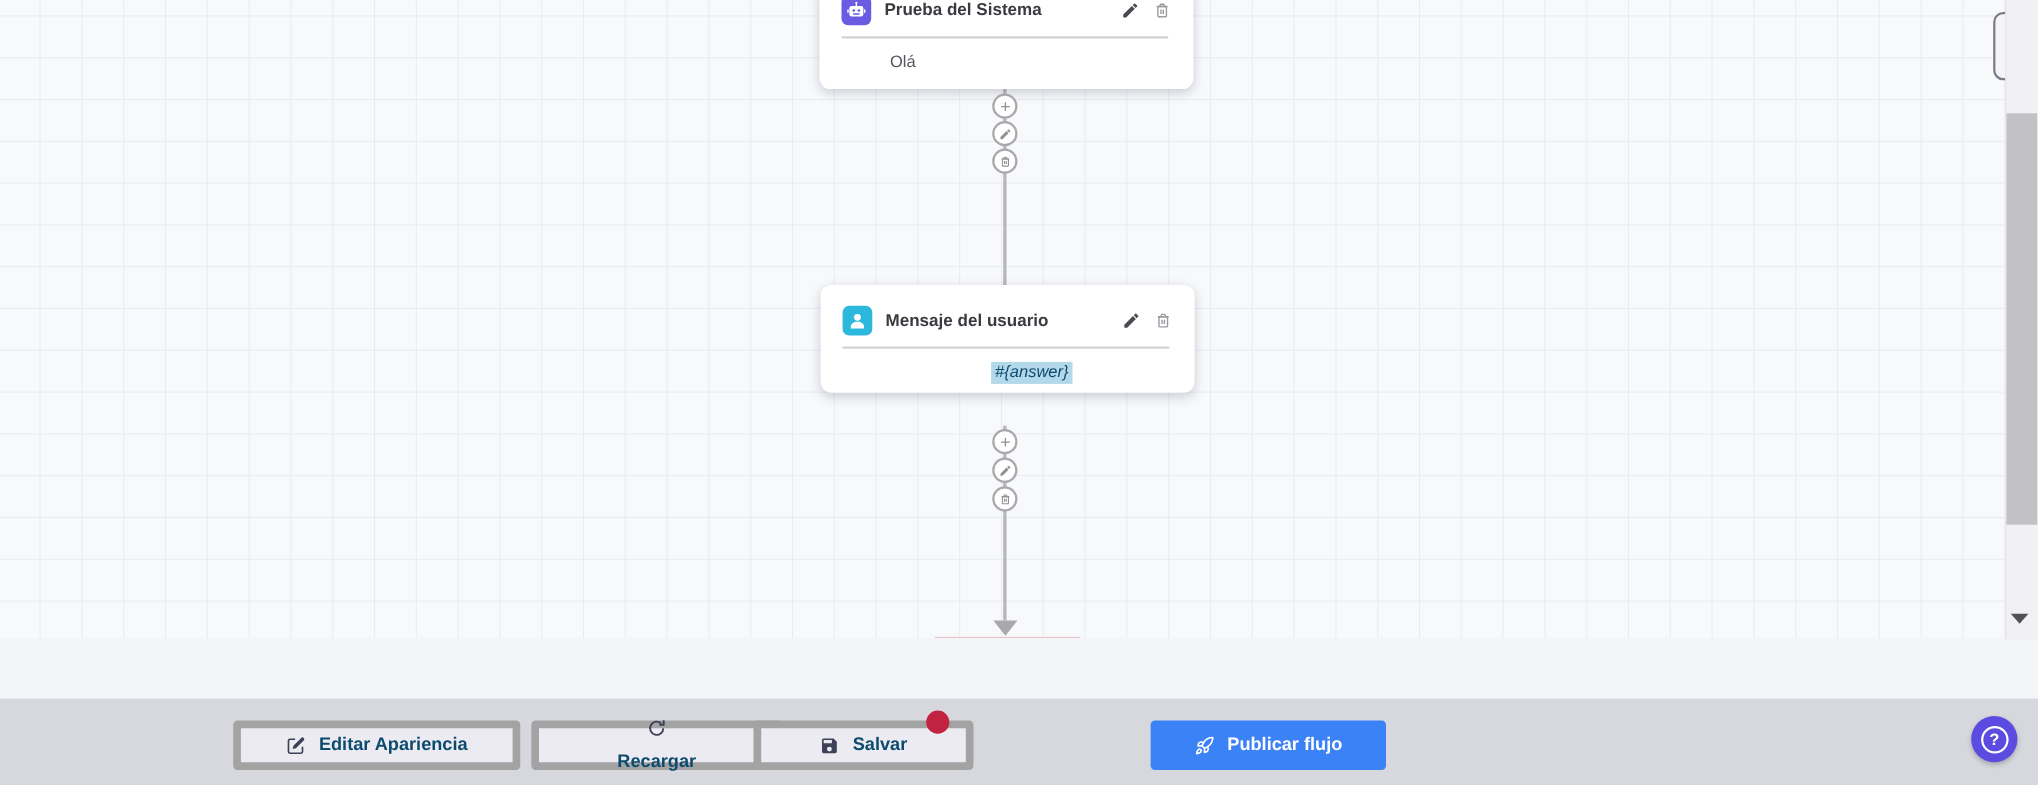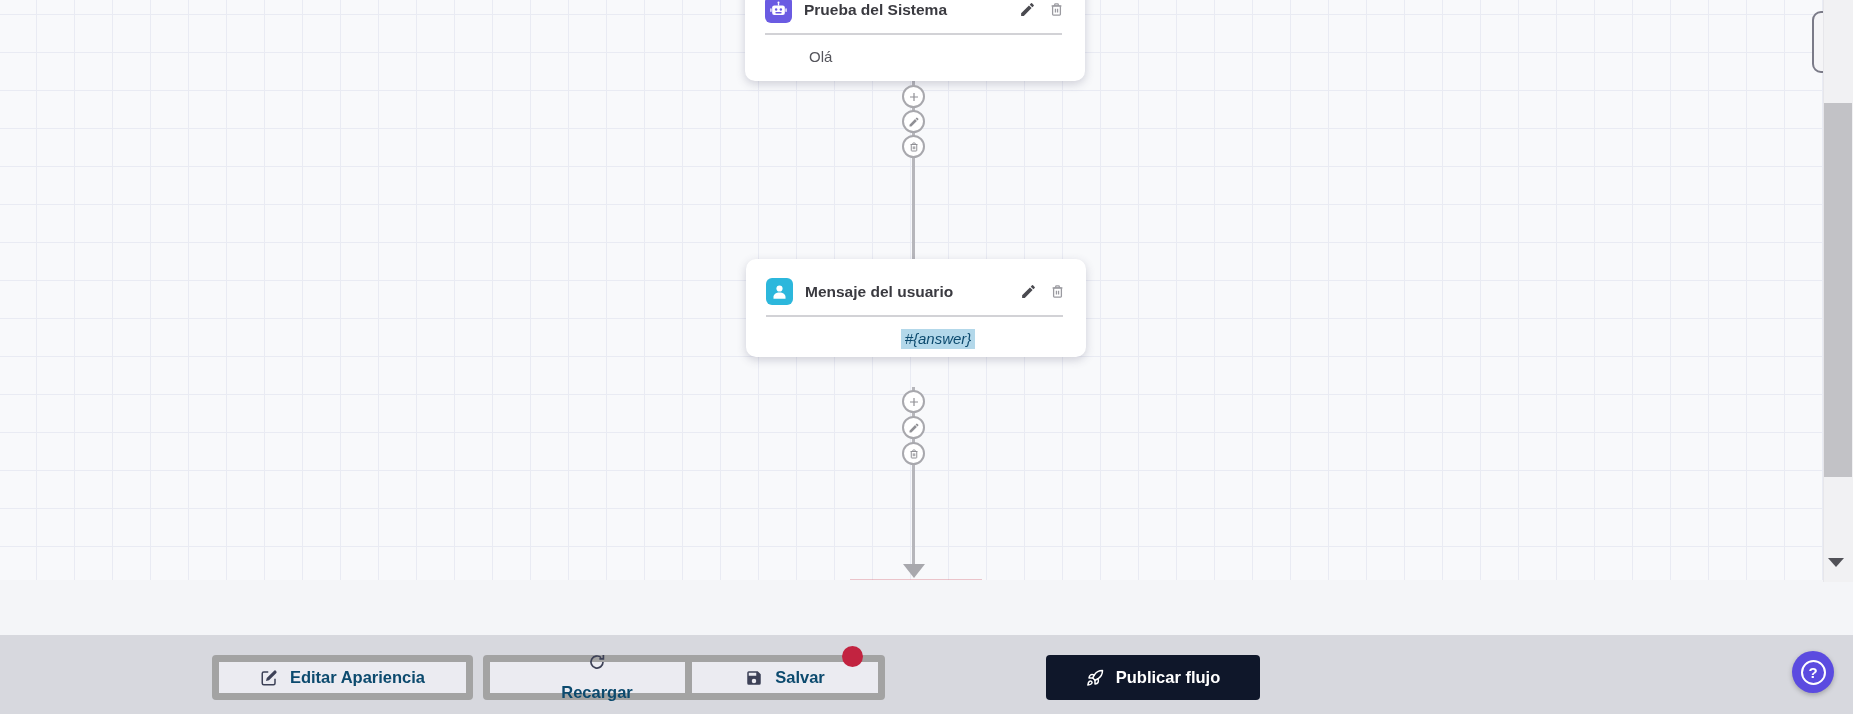--- a/index.html
+++ b/index.html
@@ -48,21 +48,21 @@
   .guide-line{position:absolute;left:850px;top:579px;width:132px;height:2px;background:rgba(219,130,142,.45);}
 
   
   .btn{
     position:absolute;top:655px;height:45px;box-sizing:border-box;
     display:flex;align-items:center;justify-content:center;gap:12px;
     background:#ebebf1;border:7px solid #a3a3a3;border-radius:4px;
     color:#0c4a6e;font-weight:bold;font-size:16.5px;cursor:pointer;
   }
   .btn svg{width:18px;height:18px;flex:0 0 auto;}
-  .btn.primary{background:#0f172a;border:none;color:#fff;}
+  .btn.primary{background:#3b82f6;border:none;color:#fff;}
   .badge-dot{position:absolute;left:842px;top:646px;width:21px;height:21px;border-radius:50%;background:#c22340;}
 
   
   .scroll-track{position:absolute;left:1823px;top:0;width:30px;height:582px;background:#f1f1f3;border-left:1px solid #e6e6ea;}
   .scroll-thumb{position:absolute;left:1824px;top:103px;width:28px;height:374px;background:#c2c2c6;cursor:pointer;}
   .scroll-arrow{position:absolute;left:1828px;top:558px;width:0;height:0;border-left:8px solid transparent;border-right:8px solid transparent;border-top:9px solid #515157;cursor:pointer;}
   .edge-panel{position:absolute;left:1812px;top:11px;width:50px;height:62px;box-sizing:border-box;border:2px solid #7b7b88;border-radius:9px;background:#f5f5f7;}
 
   
   .help-btn{

